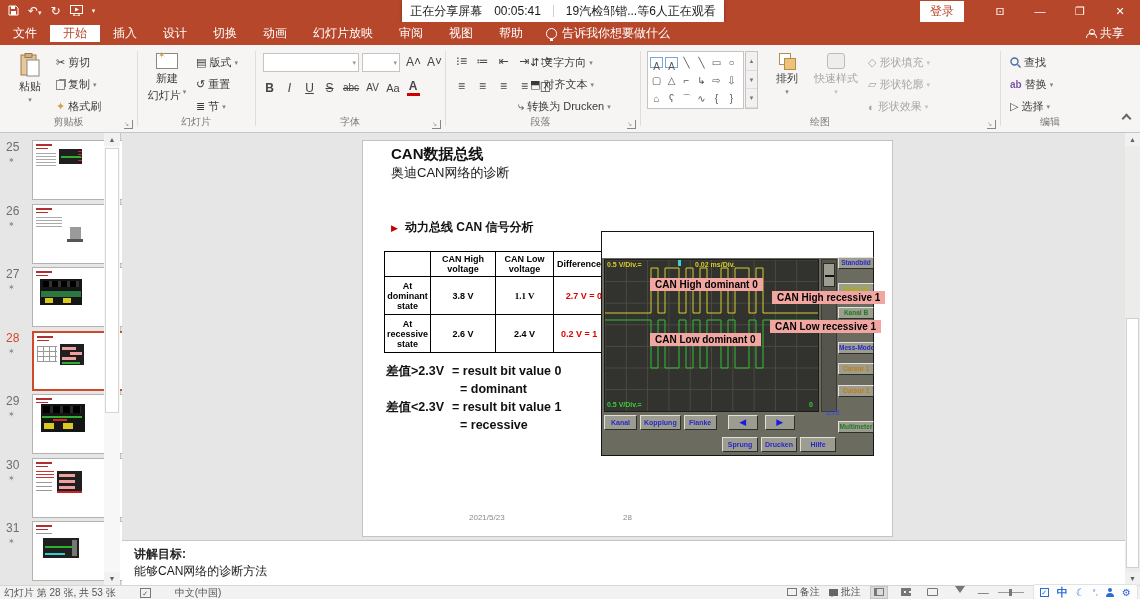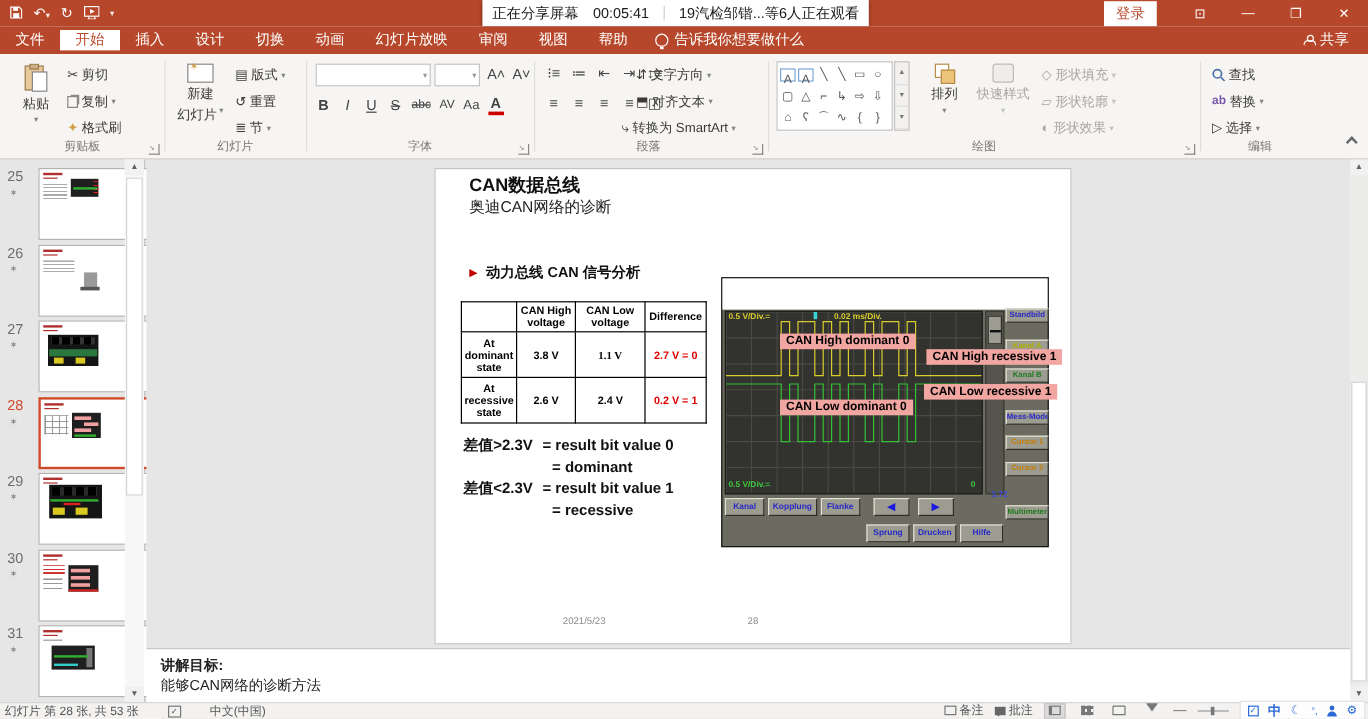--- a/index.html
+++ b/index.html
@@ -315,21 +315,21 @@
       <span>文字方向</span>
       <span class="caret" style="color:#777">▾</span>
     </div>
   <div class="smallrow" style="left:530px;top:32px">
       <span class="ic">⬒</span>
       <span>对齐文本</span>
       <span class="caret" style="color:#777">▾</span>
     </div>
   <div class="smallrow" style="left:518px;top:54px">
       <span class="ic">⤷</span>
-      <span>转换为 SmartArt</span>
+      <span>转换为 Drucken</span>
       <span class="caret" style="color:#777">▾</span>
     </div>
   <div class="glabel" style="left:443px;width:195px">段落</div>
   <div class="launcher" style="left:627px">↘</div>
   <div class="rdiv" style="left:640px"></div>
 
   <div class="shape-gallery" id="shape-gallery">
     <span class="tbx">A</span>
     <span class="tbx">A</span>
   <span>╲</span>
@@ -460,31 +460,31 @@
     <div class="s-subtitle">奥迪CAN网络的诊断</div>
     <div class="s-bullet">
       <span class="tri">▶</span>
       <span class="txt">动力总线 CAN 信号分析</span>
     </div>
 
     <table class="s-table">
       <thead>
           <tr id="tbl-head">
             <th style="width: 44px; height: 25px;"></th>
-            <th style="width: 49px; height: 25px;">CAN High voltage</th>
+            <th style="width: 65px; height: 25px;">CAN High voltage</th>
             <th style="width: 58px; height: 25px;">CAN Low voltage</th>
             <th style="width: 51px; height: 25px;">Difference</th>
           </tr>
         </thead>
       <tbody id="tbl-body">
           <tr>
             <td style="height: 38px;">At dominant state</td>
             <td style="height: 38px;">3.8 V</td>
             <td style="height: 38px; font-family: Liberation Serif, serif;">1.1 V</td>
-            <td class="diff" style="height: 38px;">2.7 V = 0</td>
+            <td class="diff" style="height: 38px; text-align: right;">2.7 V = 0</td>
           </tr>
           <tr>
             <td style="height: 38px;">At recessive state</td>
             <td style="height: 38px;">2.6 V</td>
             <td style="height: 38px;">2.4 V</td>
             <td class="diff" style="height: 38px;">0.2 V = 1</td>
           </tr>
         </tbody>
     </table>
 

